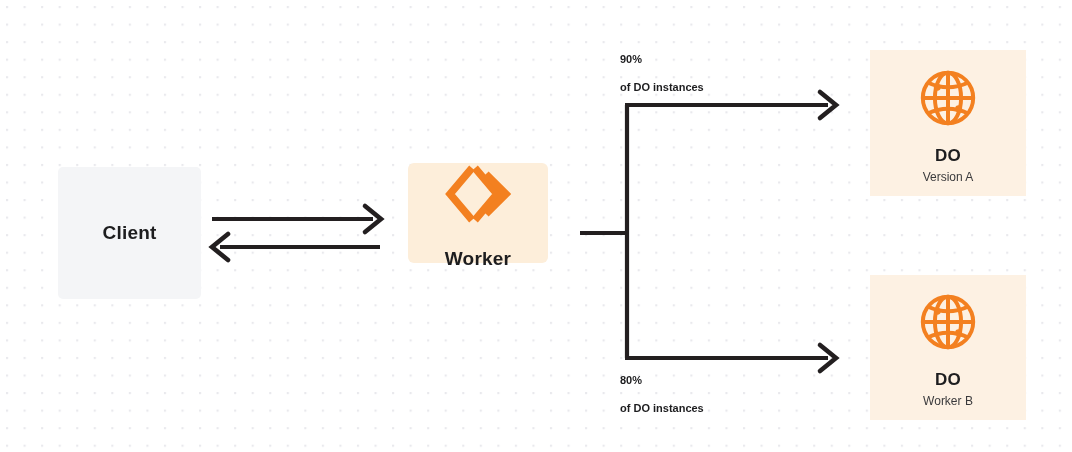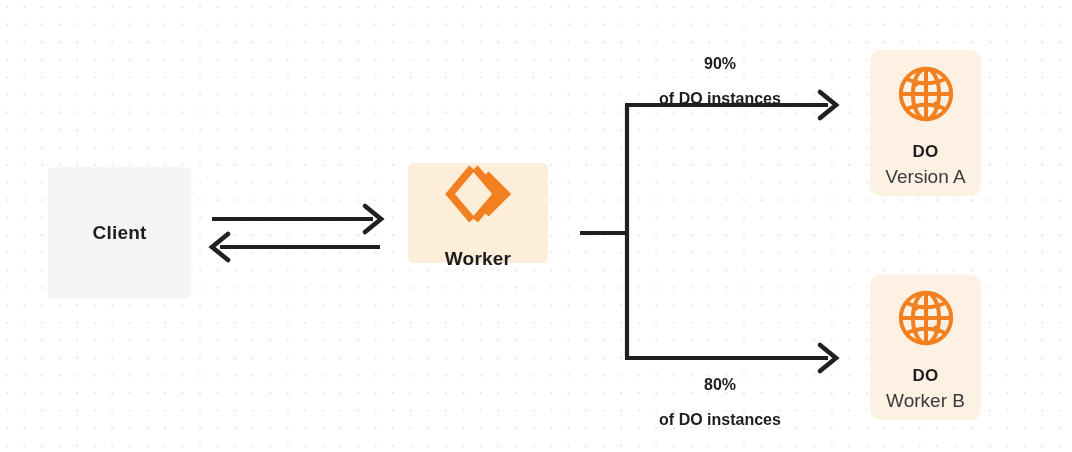--- a/index.html
+++ b/index.html
@@ -29,21 +29,21 @@
   .node {
     position: absolute;
     box-sizing: border-box;
     display: flex;
     flex-direction: column;
     align-items: center;
     justify-content: center;
   }
 
   .node-client {
-    left: 48px;
+    left: 58px;
     top: 167px;
     width: 143px;
     height: 132px;
     background: #f4f5f7;
     border-radius: 5px;
   }
   .node-client .node-title {
     font-size: 19px;
     font-weight: bold;
     color: #1d1d1f;
@@ -62,37 +62,37 @@
   .node-worker .node-title {
     font-size: 19px;
     font-weight: bold;
     color: #1d1d1f;
     margin-top: 22px;
     letter-spacing: 0.2px;
   }
 
   .node-do {
     left: 870px;
-    width: 111px;
+    width: 156px;
     background: #fdf1e3;
-    border-radius: 10px;
+    border-radius: 0;
     padding-top: 4px;
   }
   .node-do-a { top: 50px;  height: 146px; }
   .node-do-b { top: 275px; height: 145px; }
 
   .node-do .do-name {
     font-size: 17px;
     font-weight: bold;
     color: #1d1d1f;
     margin-top: 17px;
     letter-spacing: 0.2px;
   }
   .node-do .do-version {
-    font-size: 19px;
+    font-size: 12px;
     font-weight: normal;
     color: #3a3a3c;
     margin-top: 4px;
   }
 
   .icon-wrap {
     display: block;
     line-height: 0;
   }
 
@@ -102,22 +102,22 @@
     left: 0;
     top: 0;
     width: 1072px;
     height: 452px;
     pointer-events: none;
   }
 
   
   .edge-label {
     position: absolute;
-    text-align: center;
-    font-size: 16px;
+    text-align: left;
+    font-size: 11px;
     font-weight: bold;
     color: #1d1d1f;
     line-height: 1.45;
     white-space: nowrap;
   }
   .edge-label .pct { display: block; }
   .edge-label .sub { display: block; margin-top: 12px; }
 
   .label-top    { left: 620px; top: 52px;  width: 200px; }
   .label-bottom { left: 620px; top: 373px; width: 200px; }

